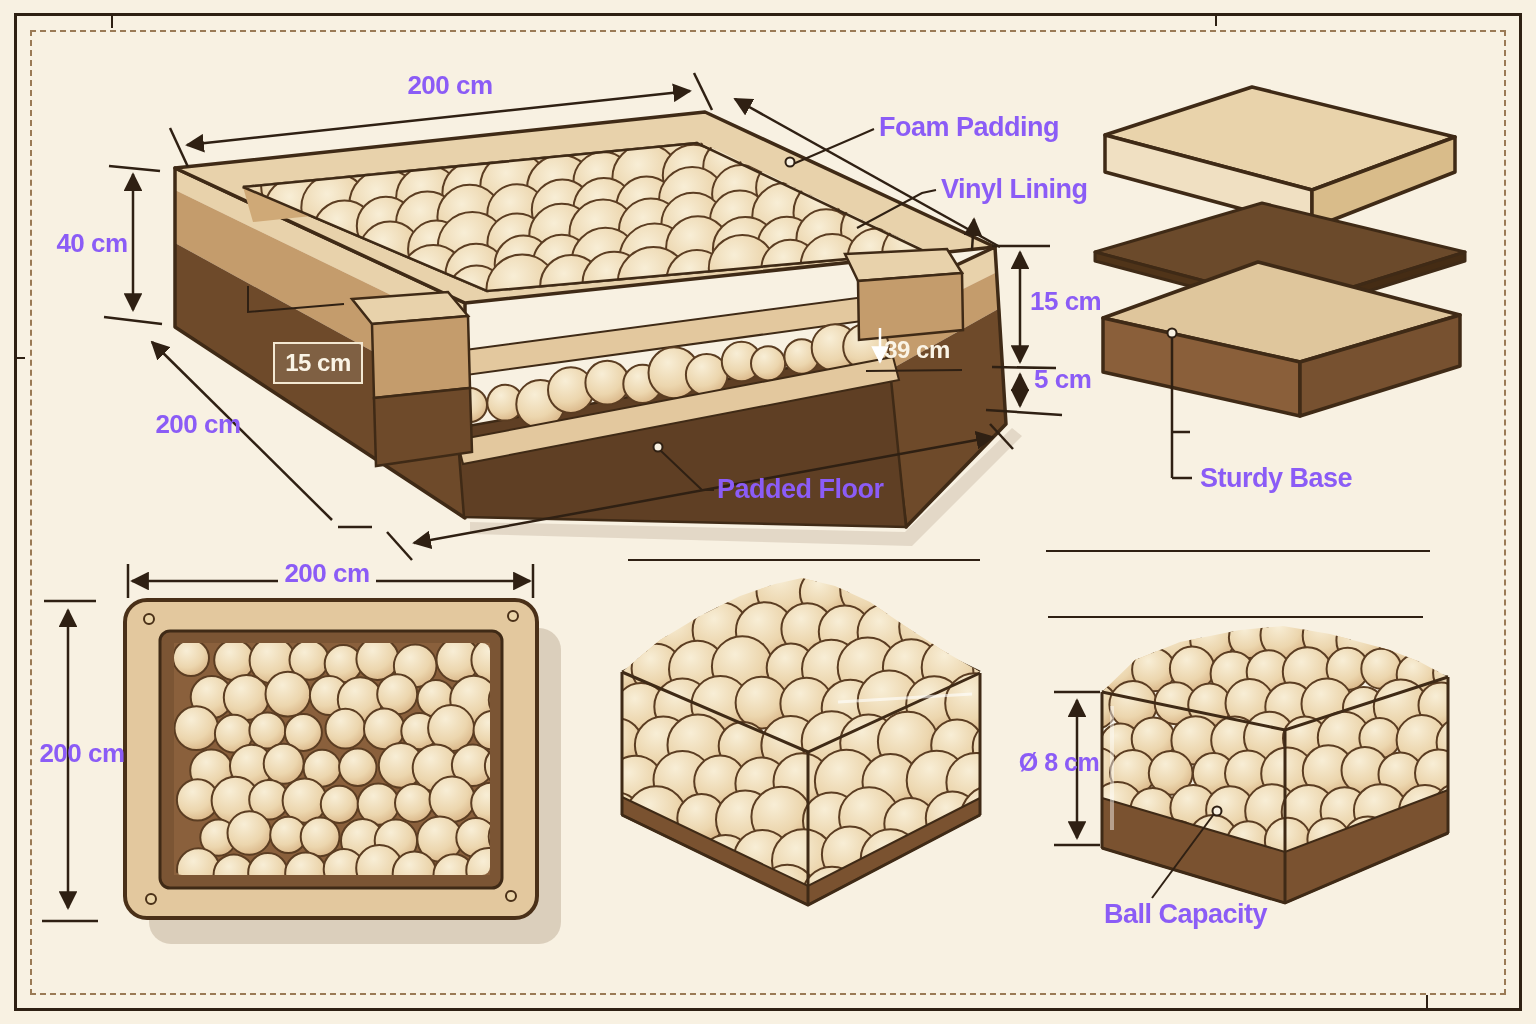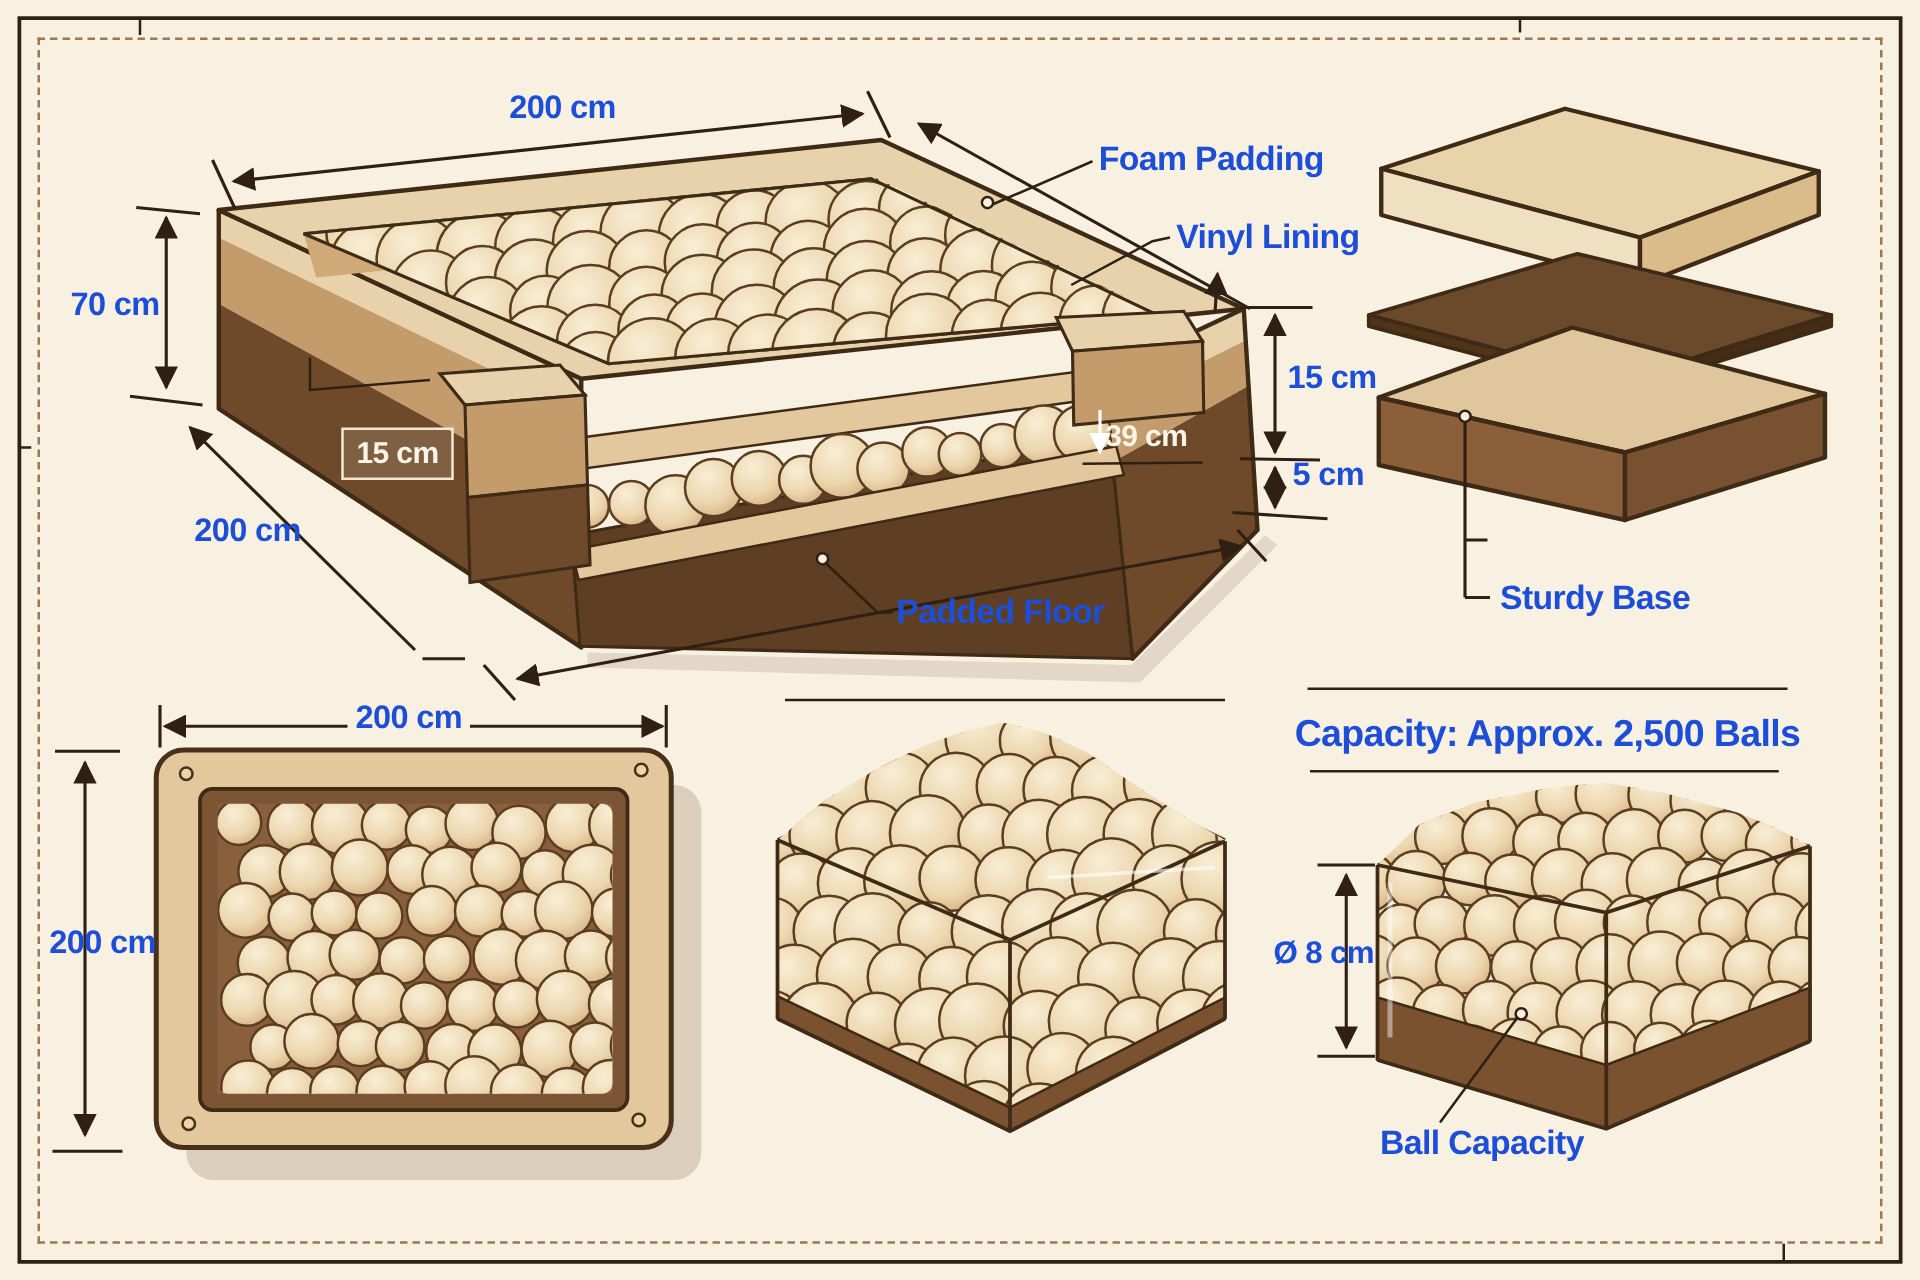--- a/index.html
+++ b/index.html
@@ -4,21 +4,21 @@
 <style>
   html,body{margin:0;padding:0;background:#f8f1e2;}
   .canvas{position:relative;width:1536px;height:1024px;background:#f8f1e2;overflow:hidden;
           font-family:"Liberation Sans",sans-serif;}
   .frame-solid{position:absolute;left:14px;top:13px;right:14px;bottom:13px;
                border:3px solid #2e2013;pointer-events:none;}
   .frame-dashed{position:absolute;left:30px;top:30px;right:30px;bottom:29px;
                 border:2px dashed #9a7a55;pointer-events:none;}
   .tick{position:absolute;background:#2e2013;}
   svg.art{position:absolute;left:0;top:0;width:1536px;height:1024px;}
-  .lbl{position:absolute;font-weight:700;color:#1d4ed8;white-space:nowrap;
+  .lbl{position:absolute;font-weight:700;color:#8b5cf6;white-space:nowrap;
        font-size:26px;letter-spacing:-0.5px;}
   .lbl.center{transform:translateX(-50%);}
   .lbl.white{color:#faf4e6;}
   .lbl.big{font-size:30px;}
   .lbl.callout{font-size:27px;}
 </style>
 </head>
 <body>
 
 <div class="canvas">
@@ -514,29 +514,28 @@
   </svg>
 
   <div class="frame-solid"></div>
   <div class="frame-dashed"></div>
   <div class="tick" style="left:111px;top:15px;width:2px;height:13px;"></div>
   <div class="tick" style="left:1215px;top:15px;width:2px;height:11px;"></div>
   <div class="tick" style="left:1426px;top:995px;width:2px;height:13px;"></div>
   <div class="tick" style="left:16px;top:357px;width:9px;height:2px;"></div>
 
   <div class="lbl center" style="left:450px;top:70px;">200 cm</div>
-  <div class="lbl center" style="left:92px;top:228px;">70 cm</div>
+  <div class="lbl center" style="left:92px;top:228px;">40 cm</div>
   <div class="lbl center" style="left:198px;top:409px;">200 cm</div>
   <div class="lbl center white" style="left:318px;top:349px;font-size:24px;">15 cm</div>
   <div class="lbl center white" style="left:917px;top:336px;font-size:24px;">39 cm</div>
   <div class="lbl" style="left:1030px;top:286px;">15 cm</div>
   <div class="lbl" style="left:1034px;top:364px;">5 cm</div>
   <div class="lbl callout" style="left:879px;top:112px;text-align:center;">Foam Padding</div>
   <div class="lbl callout" style="left:941px;top:174px;">Vinyl Lining</div>
   <div class="lbl callout" style="left:717px;top:474px;">Padded Floor</div>
   <div class="lbl callout" style="left:1200px;top:463px;">Sturdy Base</div>
-  <div class="lbl big center" style="left:1238px;top:571px;">Capacity: Approx. 2,500 Balls</div>
   <div class="lbl center" style="left:327px;top:558px;">200 cm</div>
   <div class="lbl center" style="left:82px;top:738px;">200 cm</div>
   <div class="lbl center" style="left:1059px;top:748px;font-size:25px;">Ø 8 cm</div>
   <div class="lbl callout" style="left:1104px;top:899px;">Ball Capacity</div>
 
 </div>
 
 </body></html>

